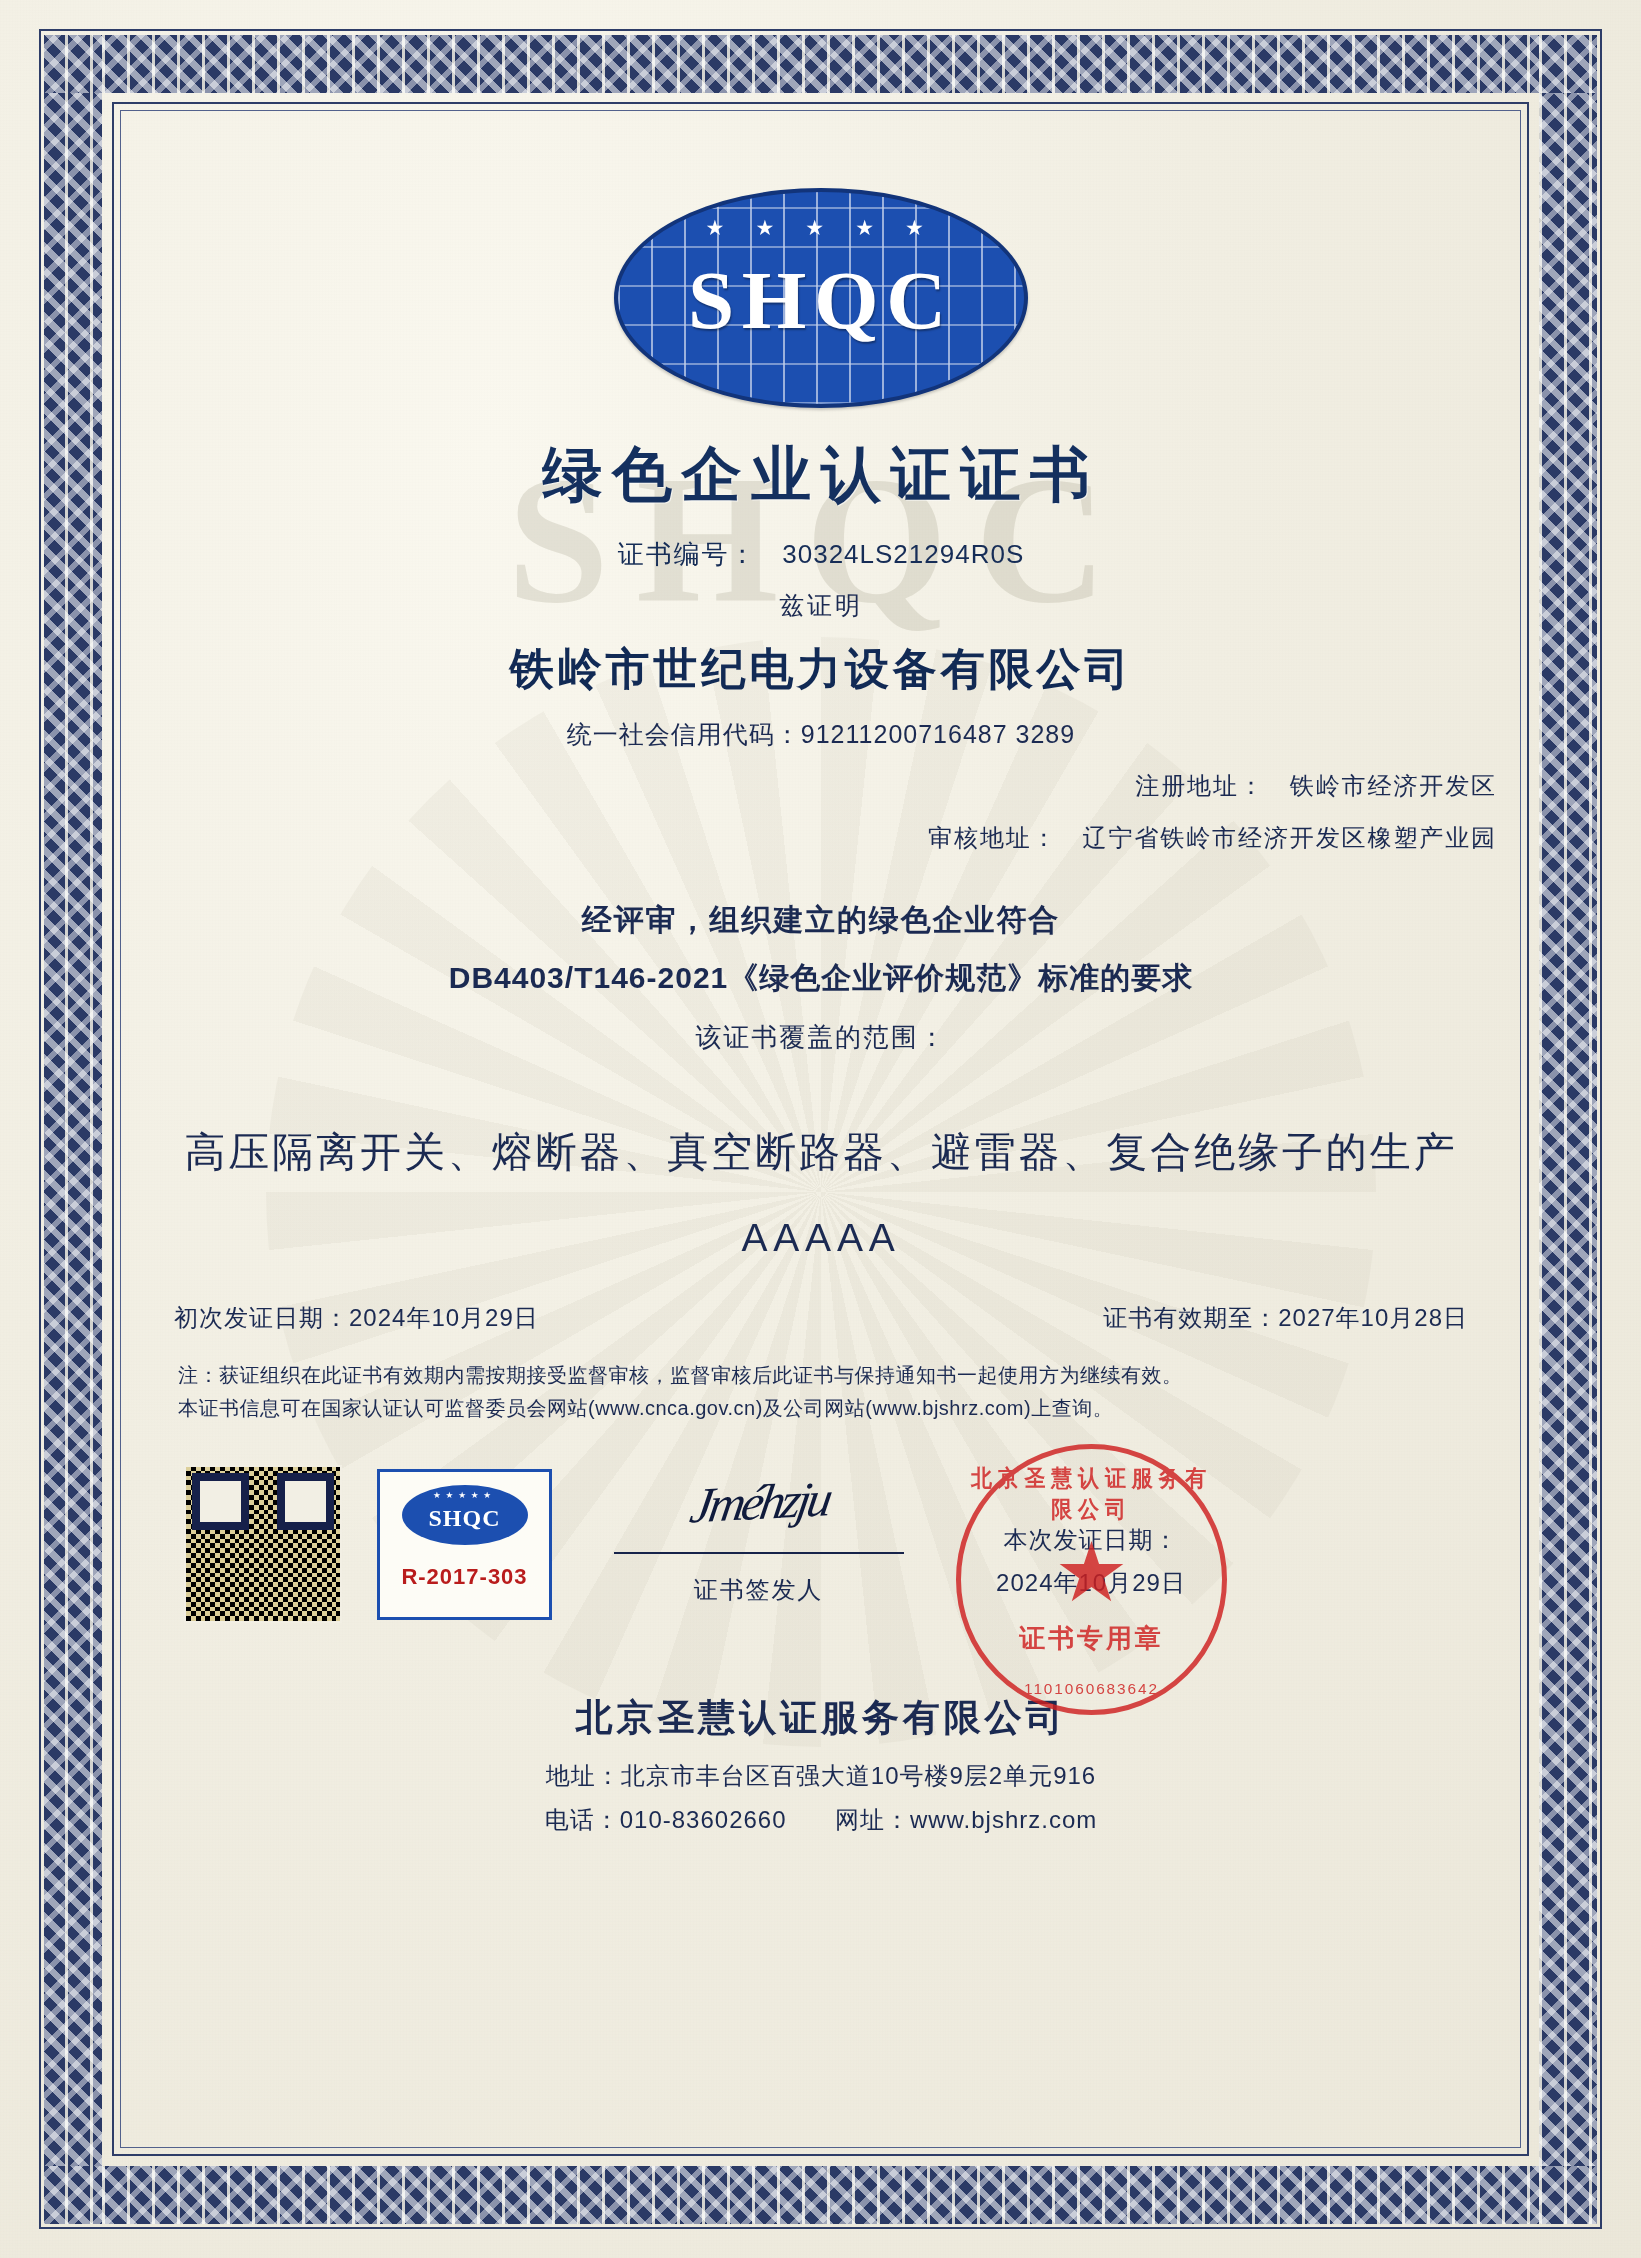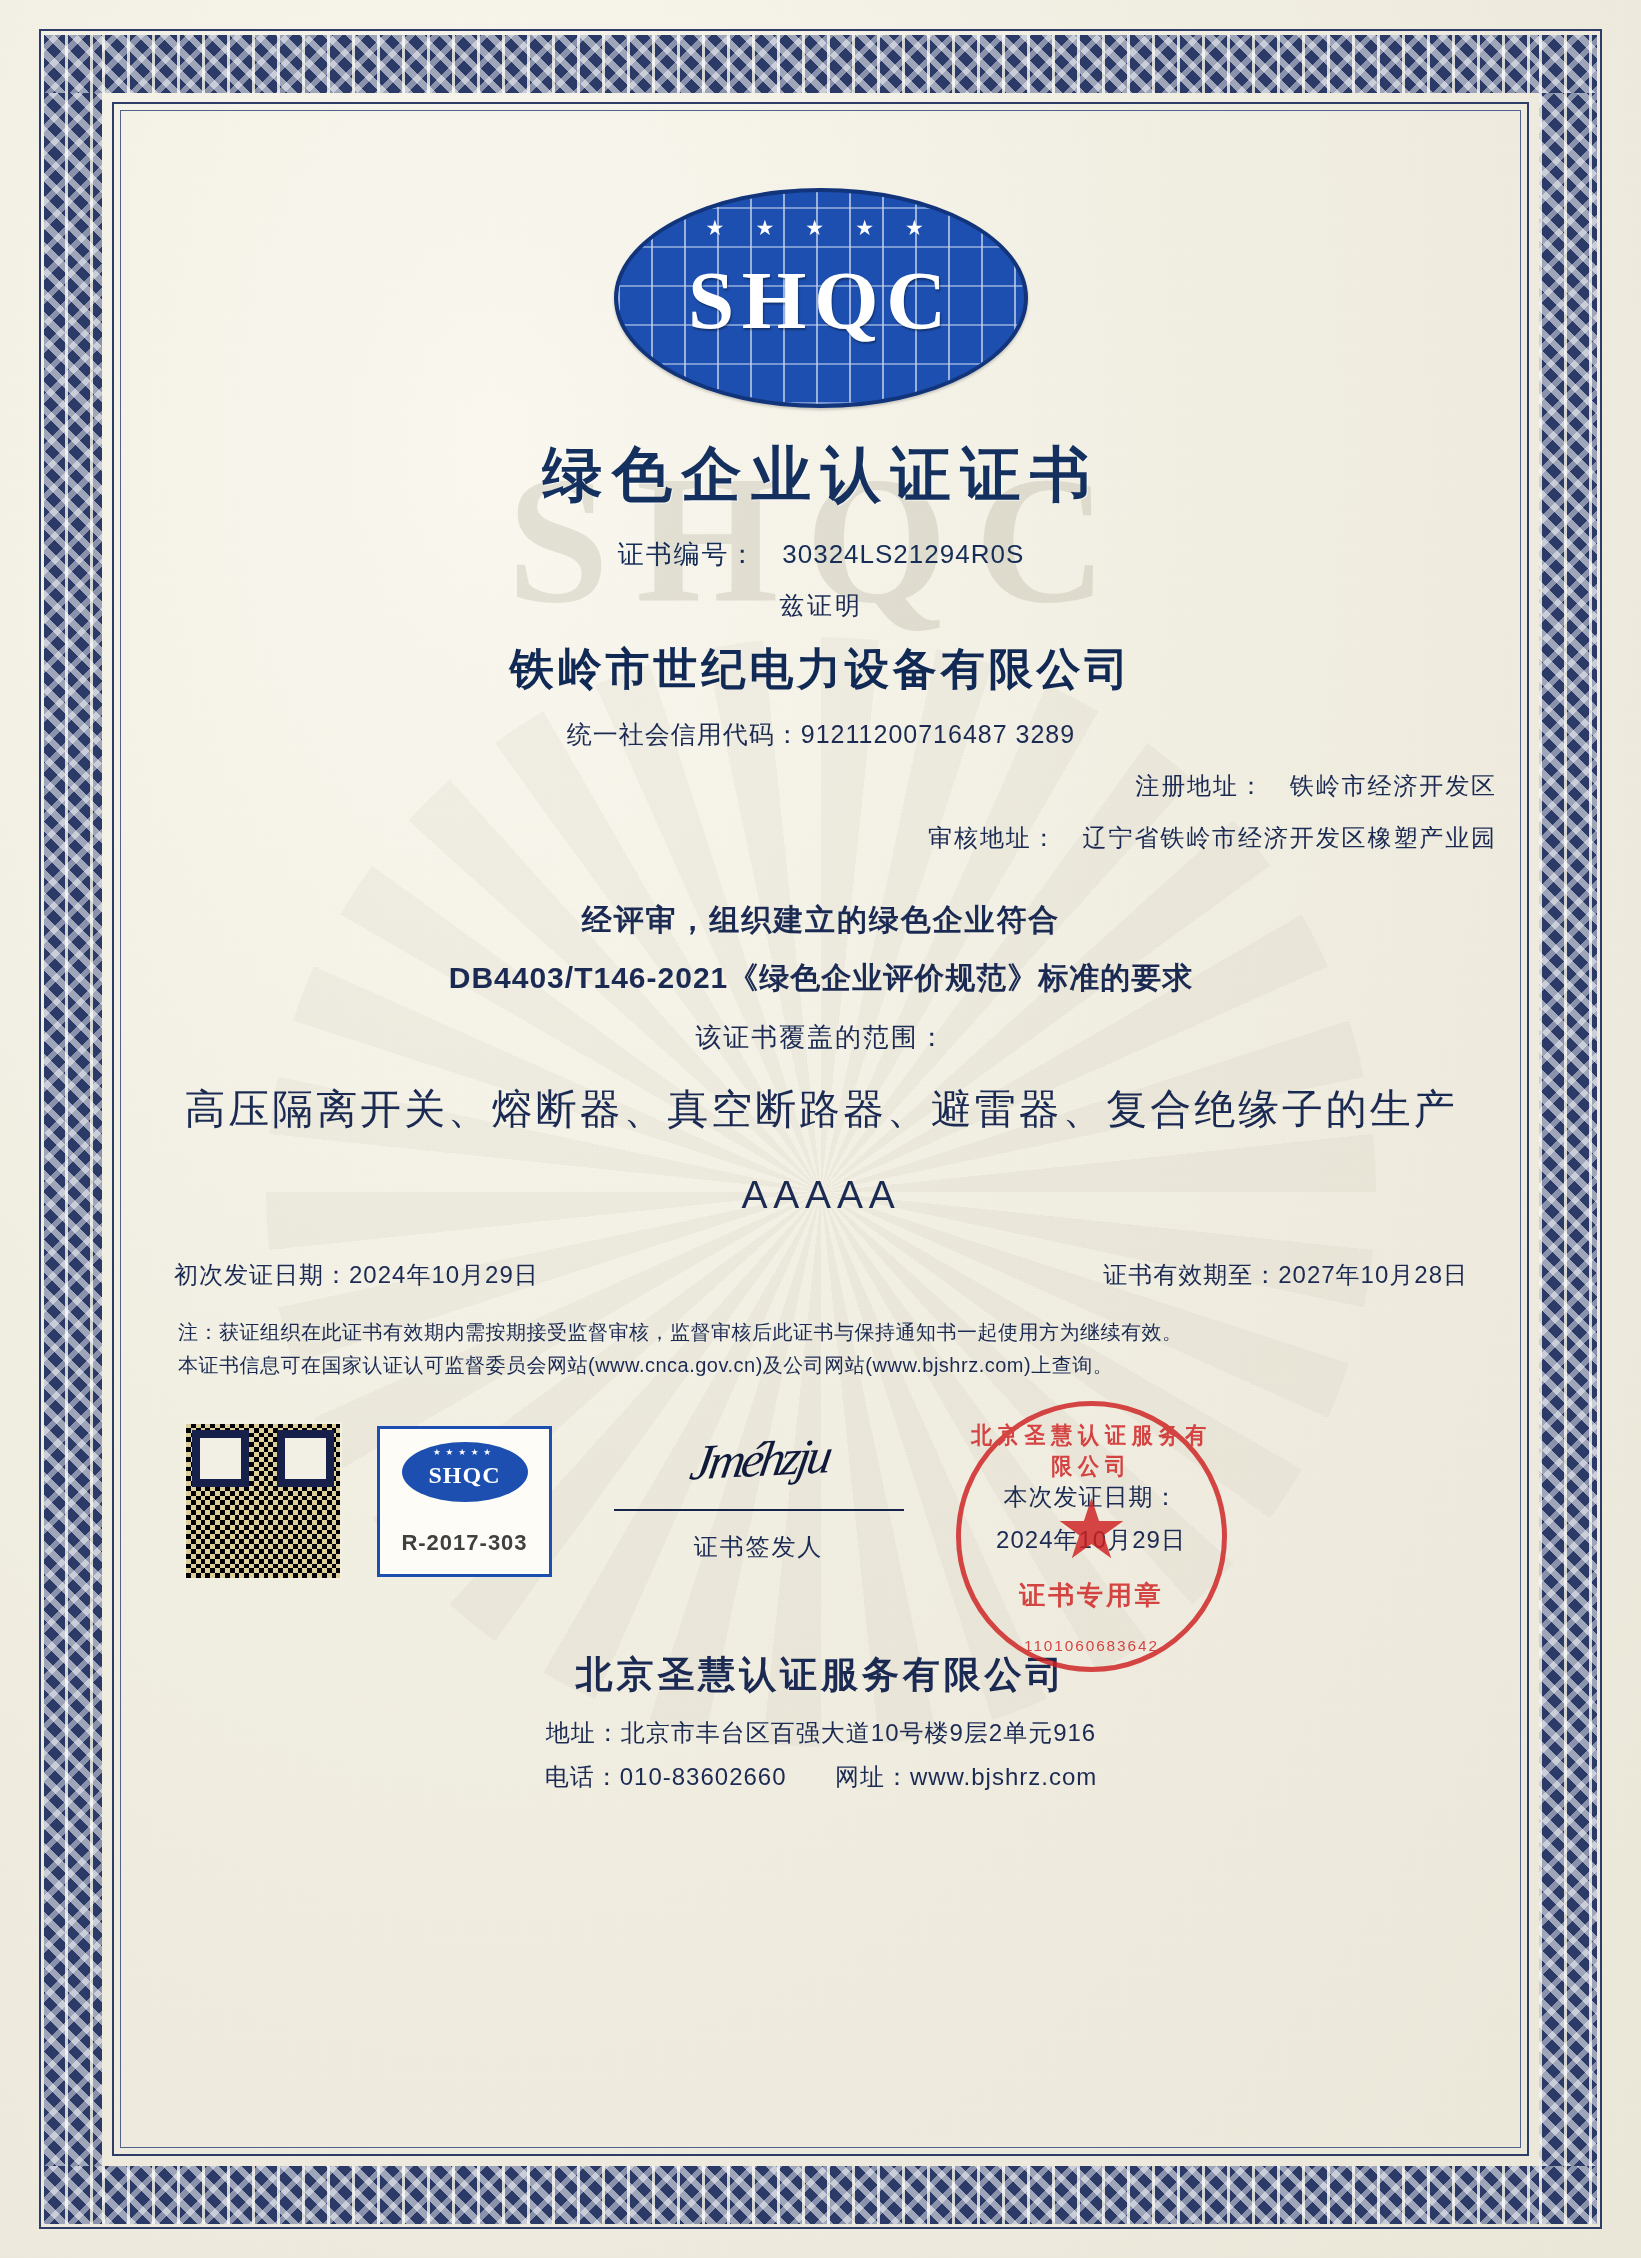--- a/index.html
+++ b/index.html
@@ -219,21 +219,21 @@
     font-size: 30px;
     font-weight: bold;
     letter-spacing: 1px;
   }
   #scope-label {
     margin-top: 21px;
     font-size: 26px;
     letter-spacing: 1.9px;
   }
   #scope-text {
-    margin-top: 25px;
+    margin-top: 68px;
     font-size: 41px;
     letter-spacing: 2.9px;
     line-height: 1.45;
     padding: 0 29px;
   }
   #grade {
     margin-top: 33px;
     font-size: 39px;
     letter-spacing: 5.8px;
     font-family: "Liberation Sans", sans-serif;
@@ -301,22 +301,22 @@
   #accred-mark .mini-oval .mstars {
     position: absolute; top: 5.8px; left: 0; right: 0;
     color: #fff; font-size: 8.7px; letter-spacing: 4.8px; line-height: 1;
   }
   #accred-mark .mini-oval .mtext {
     position: absolute; top: 19.3px; left: 0; right: 0;
     color: #fff; font-weight: bold; font-size: 24px; letter-spacing: 1px;
     font-family: "Liberation Serif", serif;
   }
   #accred-mark .acc-code {
-    margin-top: 28px;
-    color: #404040;
+    margin-top: 19px;
+    color: #b91c1c;
     font-size: 22px;
     letter-spacing: 1px;
     font-weight: bold;
   }
 
   #signature-area {
     position: absolute;
     left: 454px; top: 19.3px;
     width: 319px;
     text-align: center;

